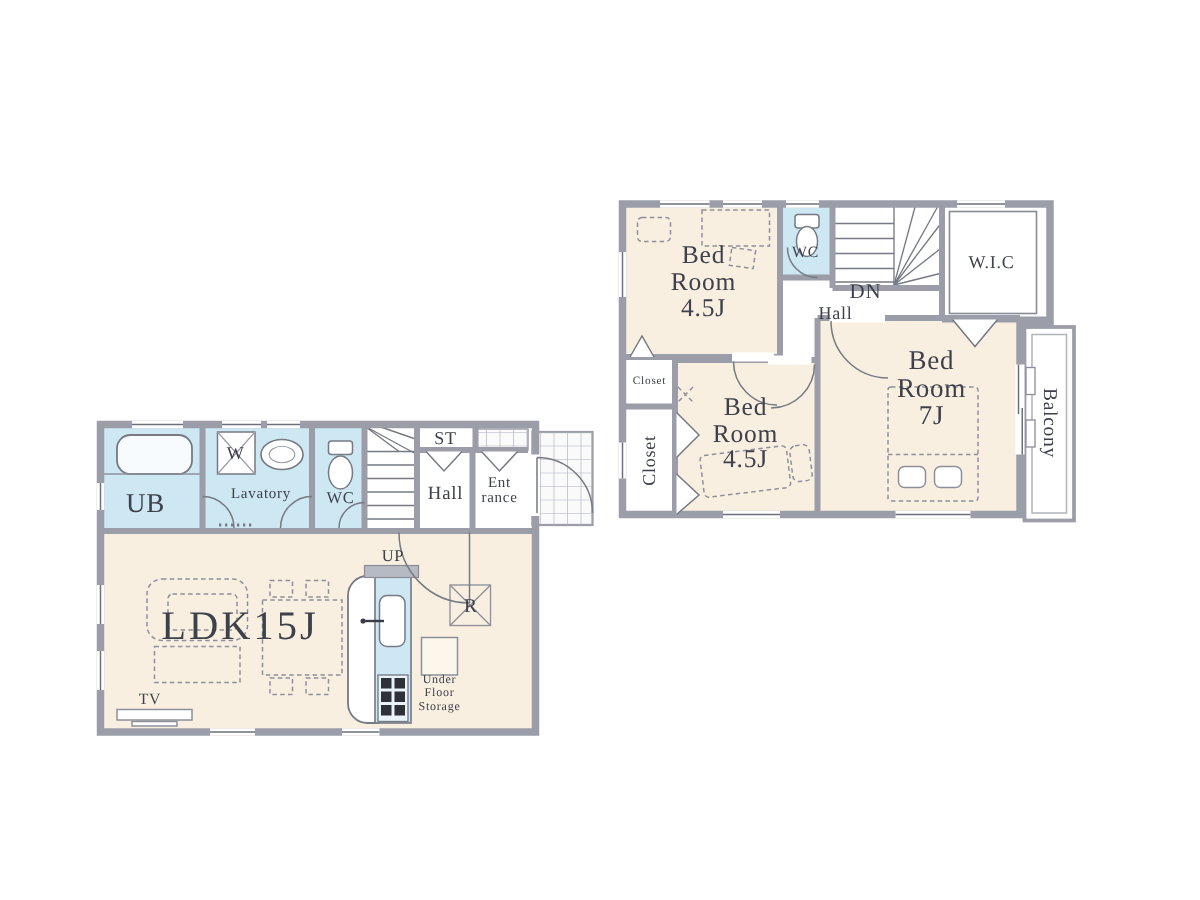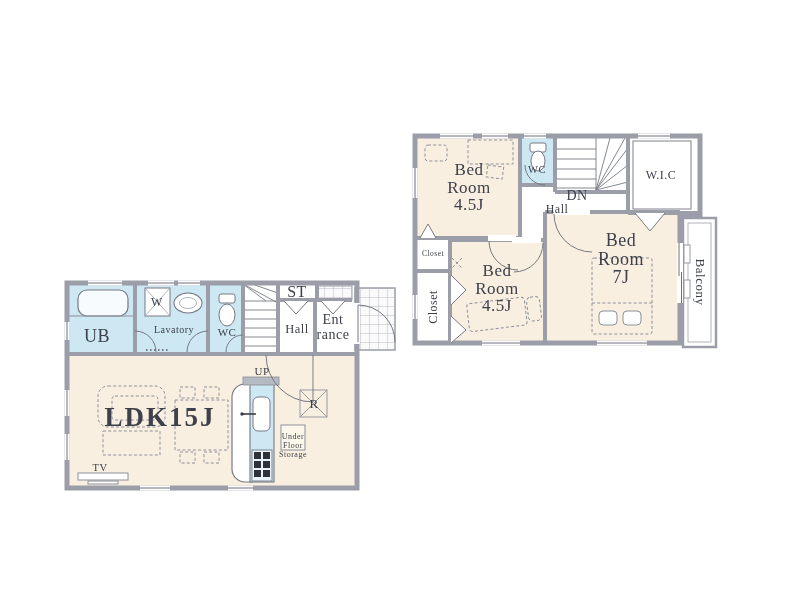--- a/index.html
+++ b/index.html
@@ -14,21 +14,21 @@
   .lbl{
     position:absolute;
     transform:translate(-50%,-50%);
     color:#3e414b;
     white-space:pre-line;
     text-align:center;
     line-height:1.04;
     letter-spacing:0.5px;
     pointer-events:none;
   }
-  .lbl.big{letter-spacing:2px;font-weight:bold;}
+  .lbl.big{letter-spacing:2px;}
   .lbl.rot-ccw{transform:translate(-50%,-50%) rotate(-90deg);}
   .lbl.rot-cw{transform:translate(-50%,-50%) rotate(90deg);}
 </style>
 </head>
 <body>
 
 <div class="canvas">
 
 <svg class="plan-svg" width="800" height="600" viewBox="0 0 800 600">
   <defs>
@@ -271,28 +271,28 @@
       <path d="M451 275 L466 290 L451 305" fill="#ffffff"></path>
       <path d="M451 316 L466 330 L451 343" fill="#ffffff"></path>
     </g>
   </g>
 </svg>
 
 <div class="lbl" style="left:97px;top:336px;font-size:18px">UB</div>
 <div class="lbl" style="left:157px;top:302px;font-size:12px">W</div>
 <div class="lbl" style="left:174px;top:330px;font-size:10px">Lavatory</div>
 <div class="lbl" style="left:227px;top:333px;font-size:11px">WC</div>
-<div class="lbl" style="left:297px;top:292px;font-size:16px">ST</div>
+<div class="lbl" style="left:297px;top:292px;font-size:12px">ST</div>
 <div class="lbl" style="left:297px;top:329px;font-size:12.5px">Hall</div>
-<div class="lbl" style="left:333px;top:328px;font-size:14px">Ent
+<div class="lbl" style="left:333px;top:328px;font-size:10px">Ent
 rance</div>
 <div class="lbl" style="left:262px;top:372px;font-size:11px">UP</div>
 <div class="lbl big" style="left:160px;top:417px;font-size:27px">LDK15J</div>
 <div class="lbl" style="left:314px;top:404px;font-size:13px">R</div>
-<div class="lbl" style="left:293px;top:446px;font-size:8px;line-height:1.15">Under
+<div class="lbl" style="left:293px;top:462px;font-size:8px;line-height:1.15">Under
 Floor
 Storage</div>
 <div class="lbl" style="left:100px;top:468px;font-size:10.5px">TV</div>
 
 <div class="lbl" style="left:469px;top:188px;font-size:17px">Bed
 Room
 4.5J</div>
 <div class="lbl" style="left:537px;top:170px;font-size:10.5px">WC</div>
 <div class="lbl" style="left:577px;top:196px;font-size:14px">DN</div>
 <div class="lbl" style="left:557px;top:209px;font-size:12px">Hall</div>

